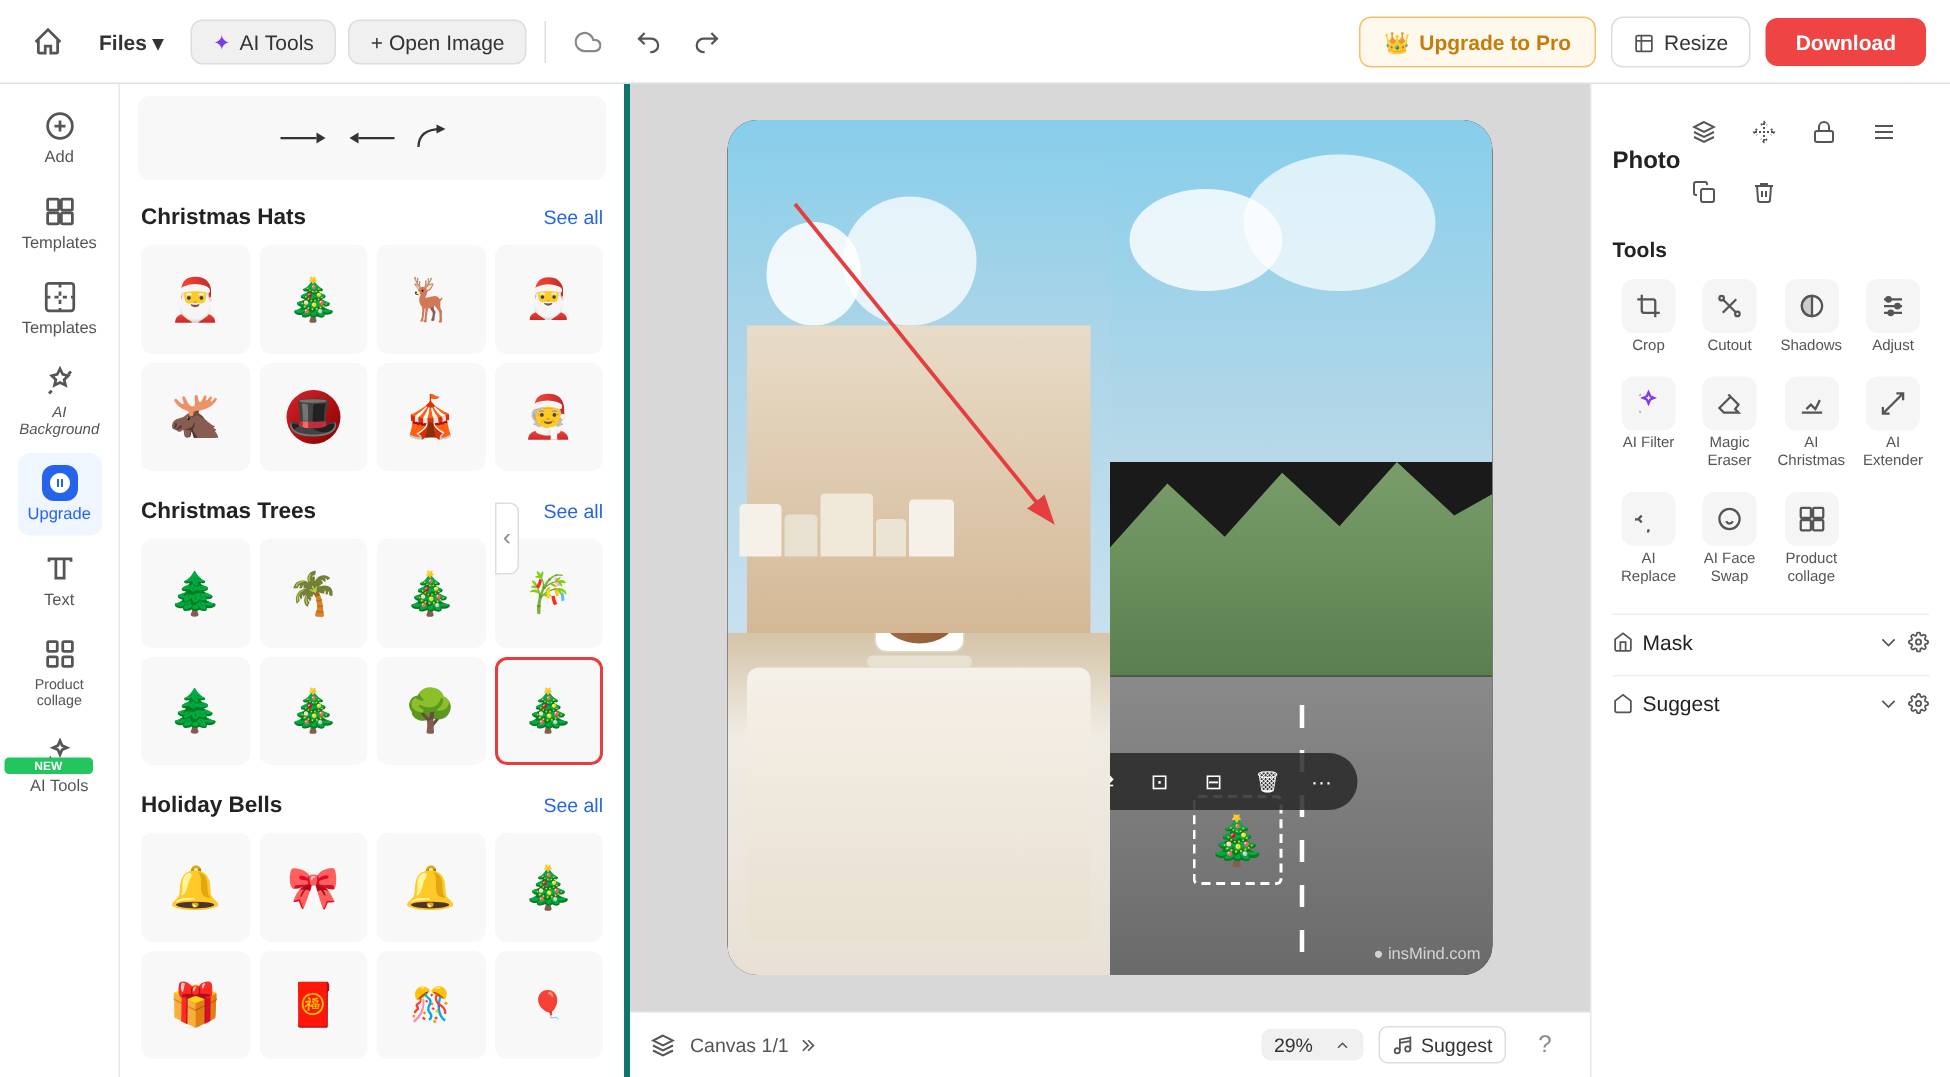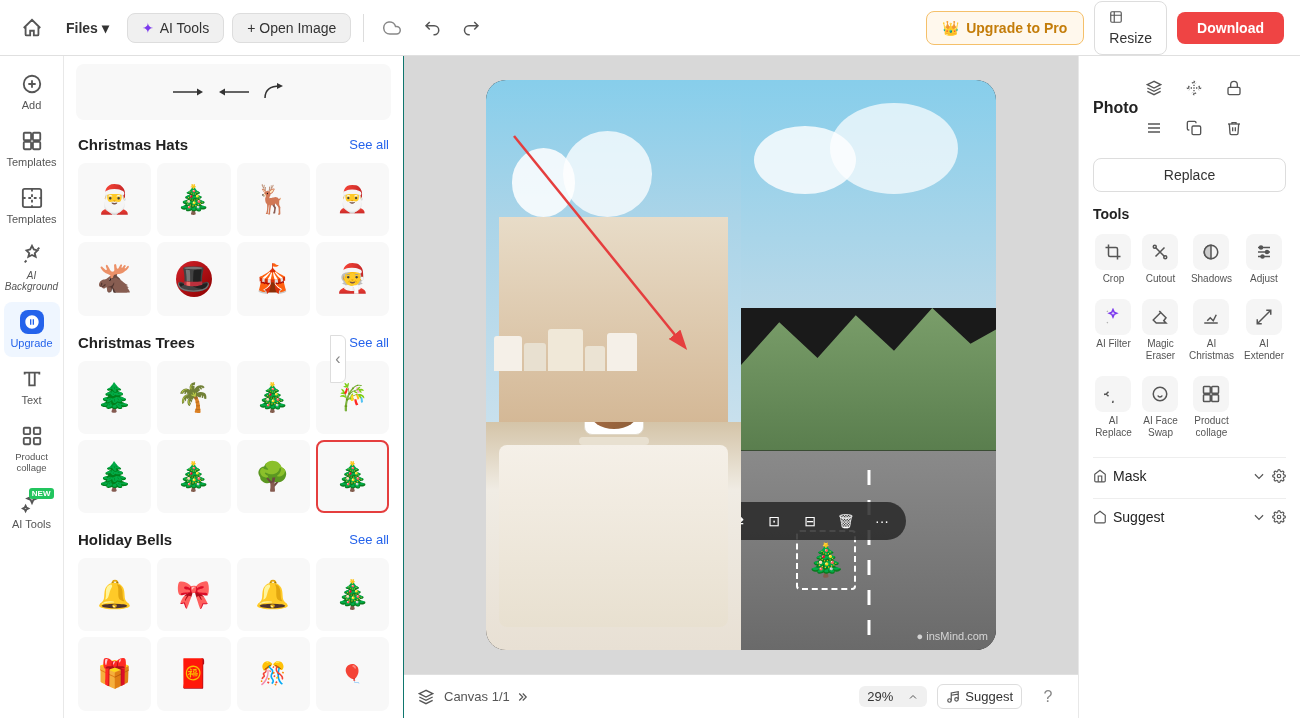--- a/index.html
+++ b/index.html
@@ -9,37 +9,37 @@
     .topbar { height: 56px; background: #fff; display: flex; align-items: center; padding: 0 16px; gap: 8px; border-bottom: 1px solid #e0e0e0; flex-shrink: 0; }
     .topbar-home { width: 32px; height: 32px; display: flex; align-items: center; justify-content: center; cursor: pointer; }
     .topbar-home svg { width: 22px; height: 22px; }
     .files-btn { display: flex; align-items: center; gap: 4px; padding: 6px 10px; border-radius: 6px; cursor: pointer; font-size: 14px; color: #333; font-weight: 700; }
     .ai-tools-btn { display: flex; align-items: center; gap: 6px; padding: 6px 14px; border-radius: 8px; background: #f0f0f0; cursor: pointer; font-size: 14px; font-weight: 500; color: #333; border: 1.5px solid #ddd; }
     .open-image-btn { display: flex; align-items: center; gap: 6px; padding: 6px 14px; border-radius: 8px; background: #f0f0f0; cursor: pointer; font-size: 14px; font-weight: 500; color: #333; border: 1.5px solid #ddd; }
     .divider-v { width: 1px; height: 28px; background: #ddd; margin: 0 4px; }
     .icon-btn { width: 32px; height: 32px; display: flex; align-items: center; justify-content: center; cursor: pointer; color: #555; border-radius: 5px; }
     .topbar-right { margin-left: auto; display: flex; align-items: center; gap: 10px; }
     .upgrade-btn { display: flex; align-items: center; gap: 6px; padding: 8px 16px; border-radius: 8px; background: #fff8ed; border: 1.5px solid #f5c06a; color: #c47d0a; font-size: 14px; font-weight: 600; cursor: pointer; }
-    .resize-btn { display: flex; align-items: flex-start; gap: 6px; padding: 8px 14px; border-radius: 8px; background: #fff; border: 1.5px solid #ddd; color: #333; font-size: 14px; font-weight: 500; cursor: pointer; flex-direction: column; }
+    .resize-btn { display: flex; align-items: flex-end; gap: 6px; padding: 8px 14px; border-radius: 8px; background: #fff; border: 1.5px solid #ddd; color: #333; font-size: 14px; font-weight: 500; cursor: pointer; }
     .download-btn { padding: 8px 20px; border-radius: 8px; background: #ef4444; color: #fff; font-size: 14px; font-weight: 600; cursor: pointer; border: none; }
 
     
     .main { display: flex; flex: 1; overflow: hidden; }
 
     
-    .left-icon-bar { width: 64px; background: #fff; border-right: 1px solid #e8e8e8; display: flex; flex-direction: column; align-items: center; padding: 8px 0; gap: 2px; flex-shrink: 0; }
+    .left-icon-bar { width: 80px; background: #fff; border-right: 1px solid #e8e8e8; display: flex; flex-direction: column; align-items: center; padding: 8px 0; gap: 2px; flex-shrink: 0; }
     .left-icon-item { width: 56px; display: flex; flex-direction: column; align-items: center; justify-content: center; padding: 8px 4px; cursor: pointer; border-radius: 8px; gap: 3px; position: relative; }
     .left-icon-item .label { font-size: 11px; color: #555; text-align: center; }
     .left-icon-item .icon-wrap { width: 24px; height: 24px; display: flex; align-items: center; justify-content: center; }
     .left-icon-item.active { background: #eff6ff; }
     .left-icon-item.active .label { color: #2563eb; }
-    .badge-new { position: absolute; top: 5px; right: 6px; background: #22c55e; color: #fff; font-size: 8px; font-weight: 700; padding: 1px 3px; border-radius: 3px; }
-
-    
-    .panel { width: 340px; background: #fff; border-right: 1px solid #0f766e; overflow-y: auto; flex-shrink: 0; }
+    .badge-new { position: absolute; top: 22px; right: 6px; background: #22c55e; color: #fff; font-size: 8px; font-weight: 700; padding: 1px 20px; border-radius: 3px; }
+
+    
+    .panel { width: 340px; background: #fff; border-right: 4px solid #0f766e; overflow-y: auto; flex-shrink: 0; }
     .panel::-webkit-scrollbar { width: 4px; }
     .panel::-webkit-scrollbar-thumb { background: #ccc; border-radius: 2px; }
 
     .panel-top-arrows { padding: 8px 12px 0; }
     .arrows-row { display: flex; gap: 6px; justify-content: center; background: #f8f8f8; border-radius: 8px; padding: 8px; margin-bottom: 6px; }
     .arrow-icon { width: 40px; height: 40px; display: flex; align-items: center; justify-content: center; cursor: pointer; }
 
     .section { padding: 10px 14px 8px; }
     .section-header { display: flex; justify-content: space-between; align-items: center; margin-bottom: 10px; }
     .section-title { font-size: 15px; font-weight: 600; color: #222; }
@@ -63,21 +63,21 @@
     .phone-half-right { flex: 1; overflow: hidden; position: relative; }
 
     
     .sticker-on-canvas { position: absolute; bottom: 60px; right: 140px; width: 60px; height: 60px; display: flex; align-items: center; justify-content: center; font-size: 32px; border: 2px dashed #fff; border-radius: 4px; }
     .sticker-toolbar { position: absolute; bottom: 110px; right: 90px; background: rgba(40,40,40,0.85); border-radius: 20px; display: flex; align-items: center; padding: 5px 10px; gap: 8px; }
     .sticker-tb-btn { width: 28px; height: 28px; display: flex; align-items: center; justify-content: center; cursor: pointer; color: #fff; font-size: 14px; border-radius: 4px; }
 
     .watermark { position: absolute; bottom: 8px; right: 8px; color: rgba(255,255,255,0.7); font-size: 11px; display: flex; align-items: center; gap: 3px; }
 
     
-    .right-panel { width: 222px; background: #fff; border-left: 1px solid #e8e8e8; padding: 16px 14px; display: flex; flex-direction: column; gap: 14px; overflow-y: auto; flex-shrink: 0; }
+    .right-panel { width: 240px; background: #fff; border-left: 1px solid #e8e8e8; padding: 16px 14px; display: flex; flex-direction: column; gap: 14px; overflow-y: auto; flex-shrink: 0; }
     .right-panel-title { font-size: 16px; font-weight: 700; color: #222; }
     .right-panel-icons { display: flex; gap: 8px; flex-wrap: wrap; }
     .rp-icon { width: 32px; height: 32px; display: flex; align-items: center; justify-content: center; cursor: pointer; color: #555; border-radius: 5px; }
     .replace-btn { width: 100%; padding: 8px; border-radius: 8px; background: #fff; border: 1.5px solid #ddd; color: #333; font-size: 14px; font-weight: 500; cursor: pointer; }
     .rp-section-title { font-size: 14px; font-weight: 600; color: #222; margin-bottom: 8px; }
     .tools-grid { display: grid; grid-template-columns: repeat(4, 1fr); gap: 6px; }
     .tool-item { display: flex; flex-direction: column; align-items: center; gap: 3px; cursor: pointer; padding: 4px 2px; border-radius: 6px; }
     .tool-icon { width: 36px; height: 36px; background: #f5f5f5; border-radius: 8px; display: flex; align-items: center; justify-content: center; color: #444; font-size: 16px; }
     .tool-label { font-size: 10px; color: #555; text-align: center; line-height: 1.2; }
     .mask-section { border-top: 1px solid #eee; padding-top: 10px; }
@@ -495,21 +495,20 @@
         </div>
         <div class="rp-icon">
           <svg width="16" height="16" viewBox="0 0 24 24" fill="none" stroke="#555" stroke-width="2">
               <polyline points="3 6 5 6 21 6"></polyline>
               <path d="M19 6l-1 14a2 2 0 01-2 2H8a2 2 0 01-2-2L5 6M10 11v6M14 11v6M9 6V4h6v2"></path>
             </svg>
         </div>
       </div>
     </div>
 
-    <button class="replace-btn">Replace</button>
 
     <div>
       <div class="rp-section-title">Tools</div>
       <div class="tools-grid">
         <div class="tool-item">
           <div class="tool-icon">
             <svg width="18" height="18" viewBox="0 0 24 24" fill="none" stroke="#555" stroke-width="2">
                 <path d="M6 2v14a2 2 0 002 2h14M18 22V8a2 2 0 00-2-2H2"></path>
               </svg>
           </div>

